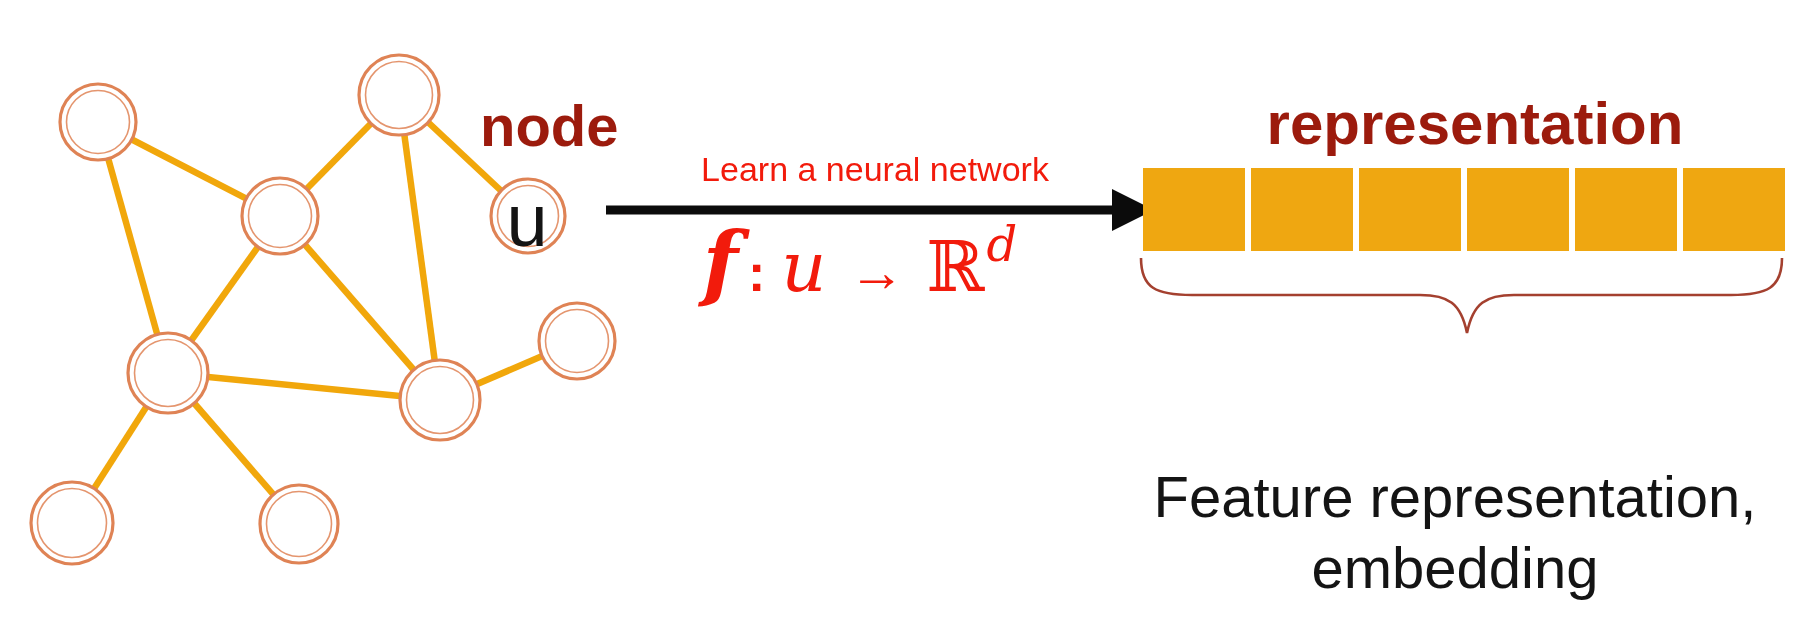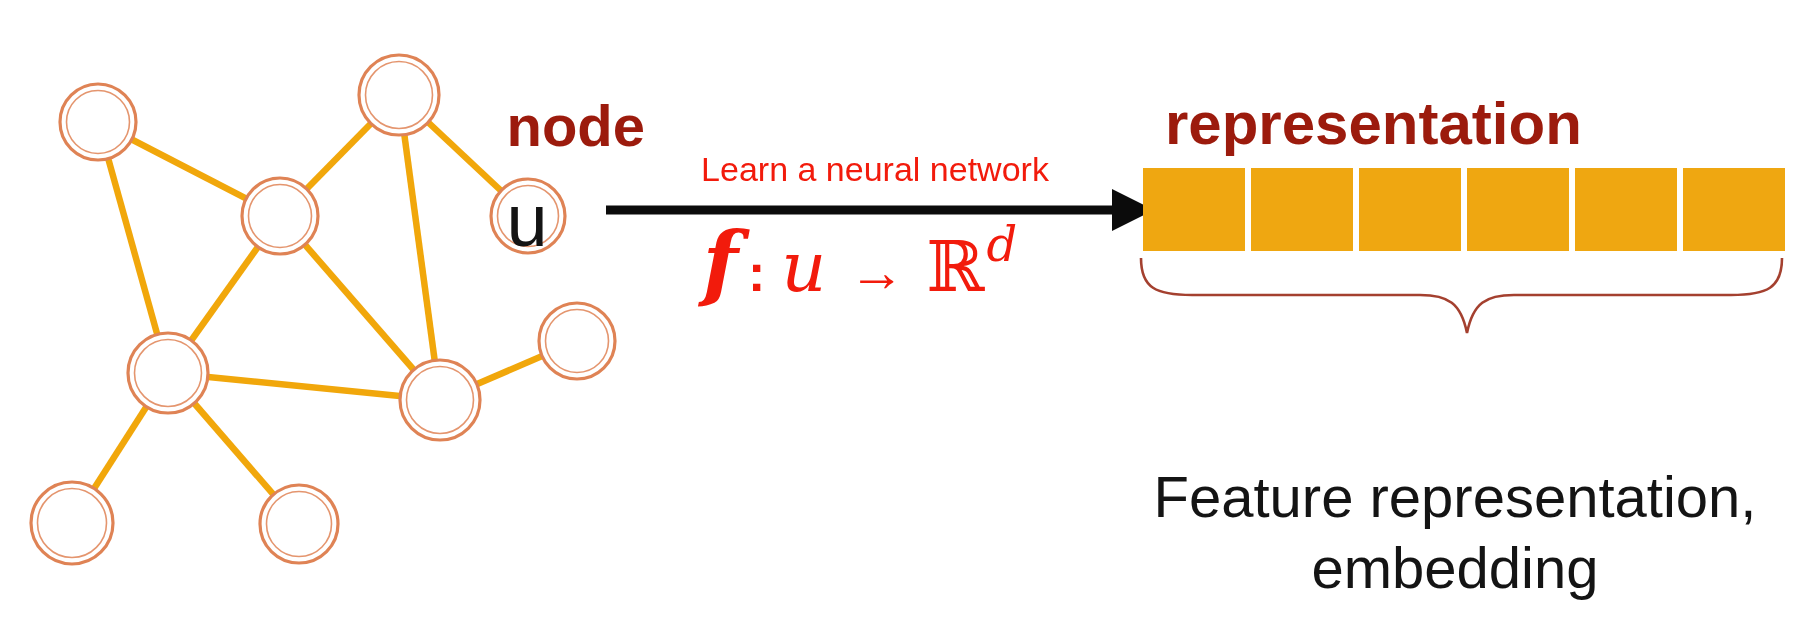--- a/index.html
+++ b/index.html
@@ -26,21 +26,21 @@
   .node-outer{fill:#fff;stroke:var(--node-ring);stroke-width:3.2;}
   .node-inner{fill:none;stroke:var(--node-ring);stroke-width:1.6;opacity:.85;}
   .arrow-shaft{stroke:var(--black);stroke-width:9;}
   .arrow-head{fill:var(--black);}
   .brace-path{fill:none;stroke:var(--brace);stroke-width:2.6;}
 
   .abs{position:absolute;white-space:nowrap;}
 
   .node-label{
     left:480px;top:97px;width:165px;
-    font-size:58px;font-weight:bold;color:var(--dark-red);line-height:1;text-align:right;
+    font-size:58px;font-weight:bold;color:var(--dark-red);line-height:1;
   }
   .u-label{
     left:527px;top:221px;transform:translate(-50%,-50%);
     font-size:74px;color:var(--text);line-height:1;
   }
   .learn-label{
     left:600px;top:152px;width:550px;text-align:center;
     font-size:34px;color:var(--red);line-height:1;
   }
   .formula{
@@ -49,21 +49,21 @@
     color:var(--red);
   }
   .formula .fn{font-family:"DejaVu Serif","Liberation Serif",serif;font-style:italic;font-weight:bold;font-size:82px;line-height:1;}
   .formula .colon{font-weight:bold;font-size:52px;line-height:1;margin:0 16px 0 10px;}
   .formula .arg{font-family:"DejaVu Serif","Liberation Serif",serif;font-style:italic;font-size:70px;line-height:1;}
   .formula .map-arrow{font-size:56px;line-height:1;margin:0 22px;font-weight:bold;}
   .formula .setR{font-family:"DejaVu Serif","DejaVu Sans",serif;font-size:70px;line-height:1;}
   .formula .sup{font-family:"DejaVu Serif","Liberation Serif",serif;font-style:italic;font-size:48px;line-height:1;display:inline-block;transform:translateY(-30px);margin-left:2px;}
 
   .rep-label{
-    left:1143px;top:94px;width:642px;text-align:left;text-indent:22px;
+    left:1143px;top:94px;width:642px;text-align:center;text-indent:22px;
     font-size:60px;font-weight:bold;color:var(--dark-red);line-height:1;
   }
   .vector-bar{
     left:1143px;top:168px;width:642px;height:83px;
     display:flex;gap:6px;background:var(--bg);
   }
   .vector-cell{flex:1 1 0;background:var(--cell);}
 
   .rd-label{
     left:1143px;top:352px;width:642px;text-align:center;

